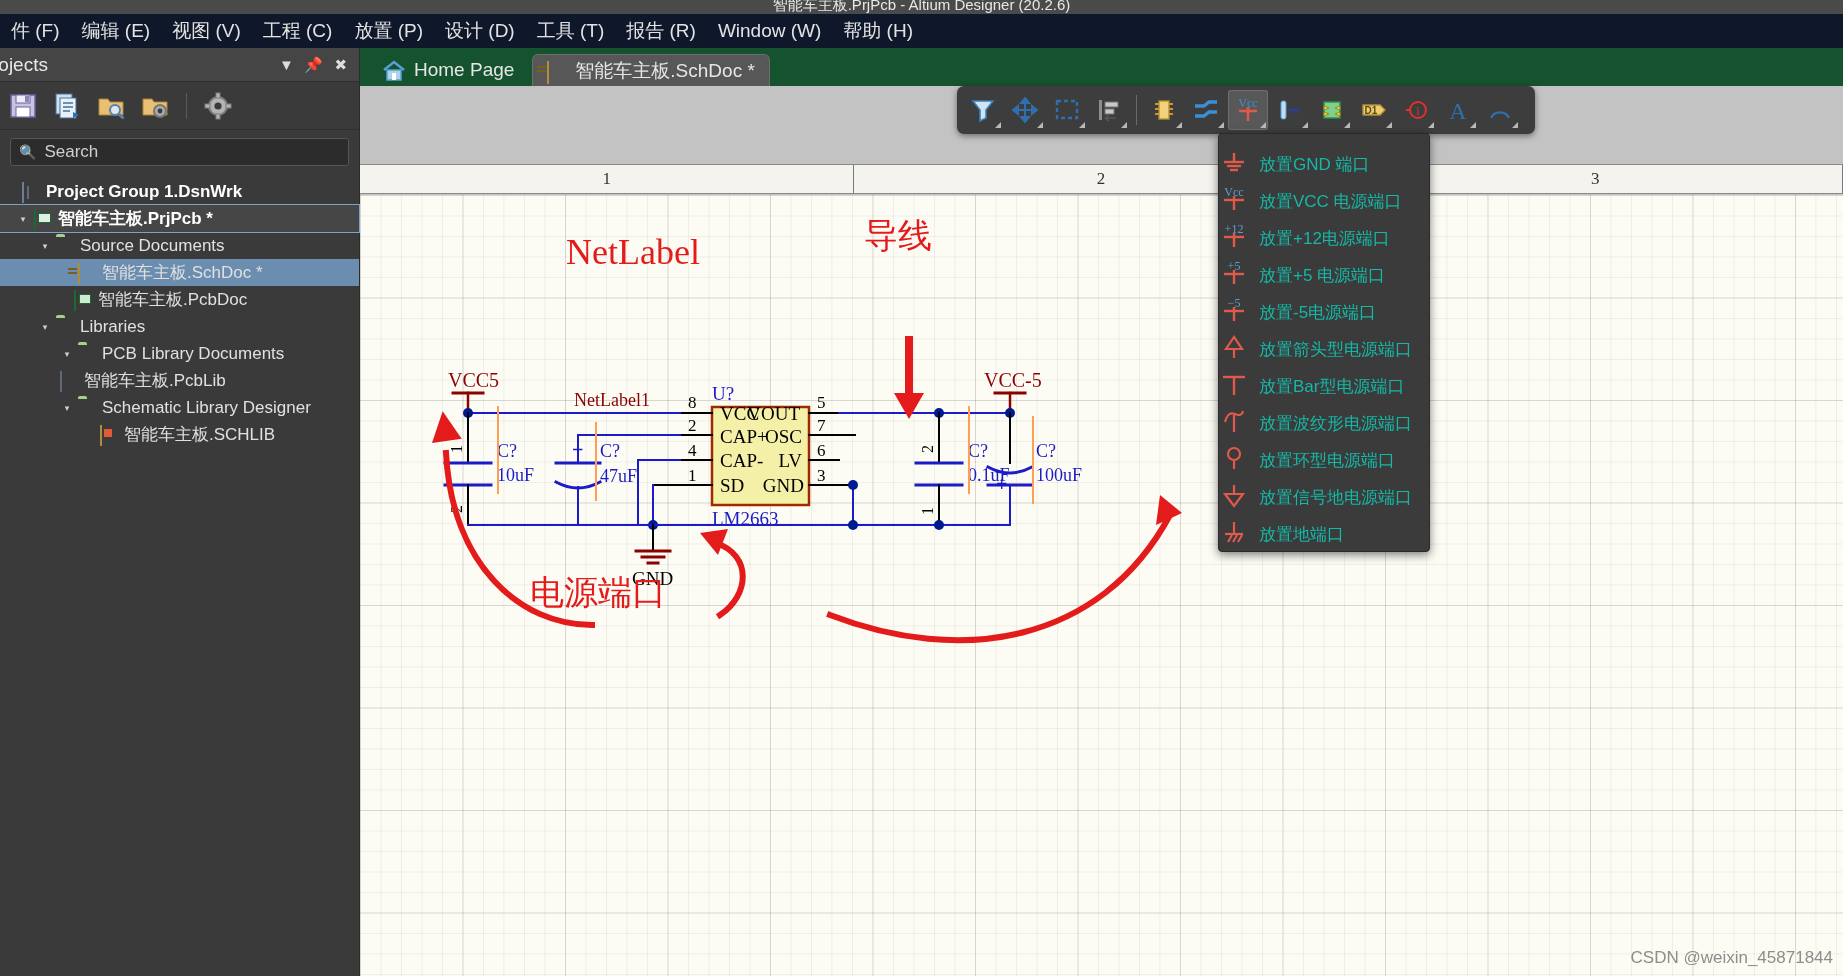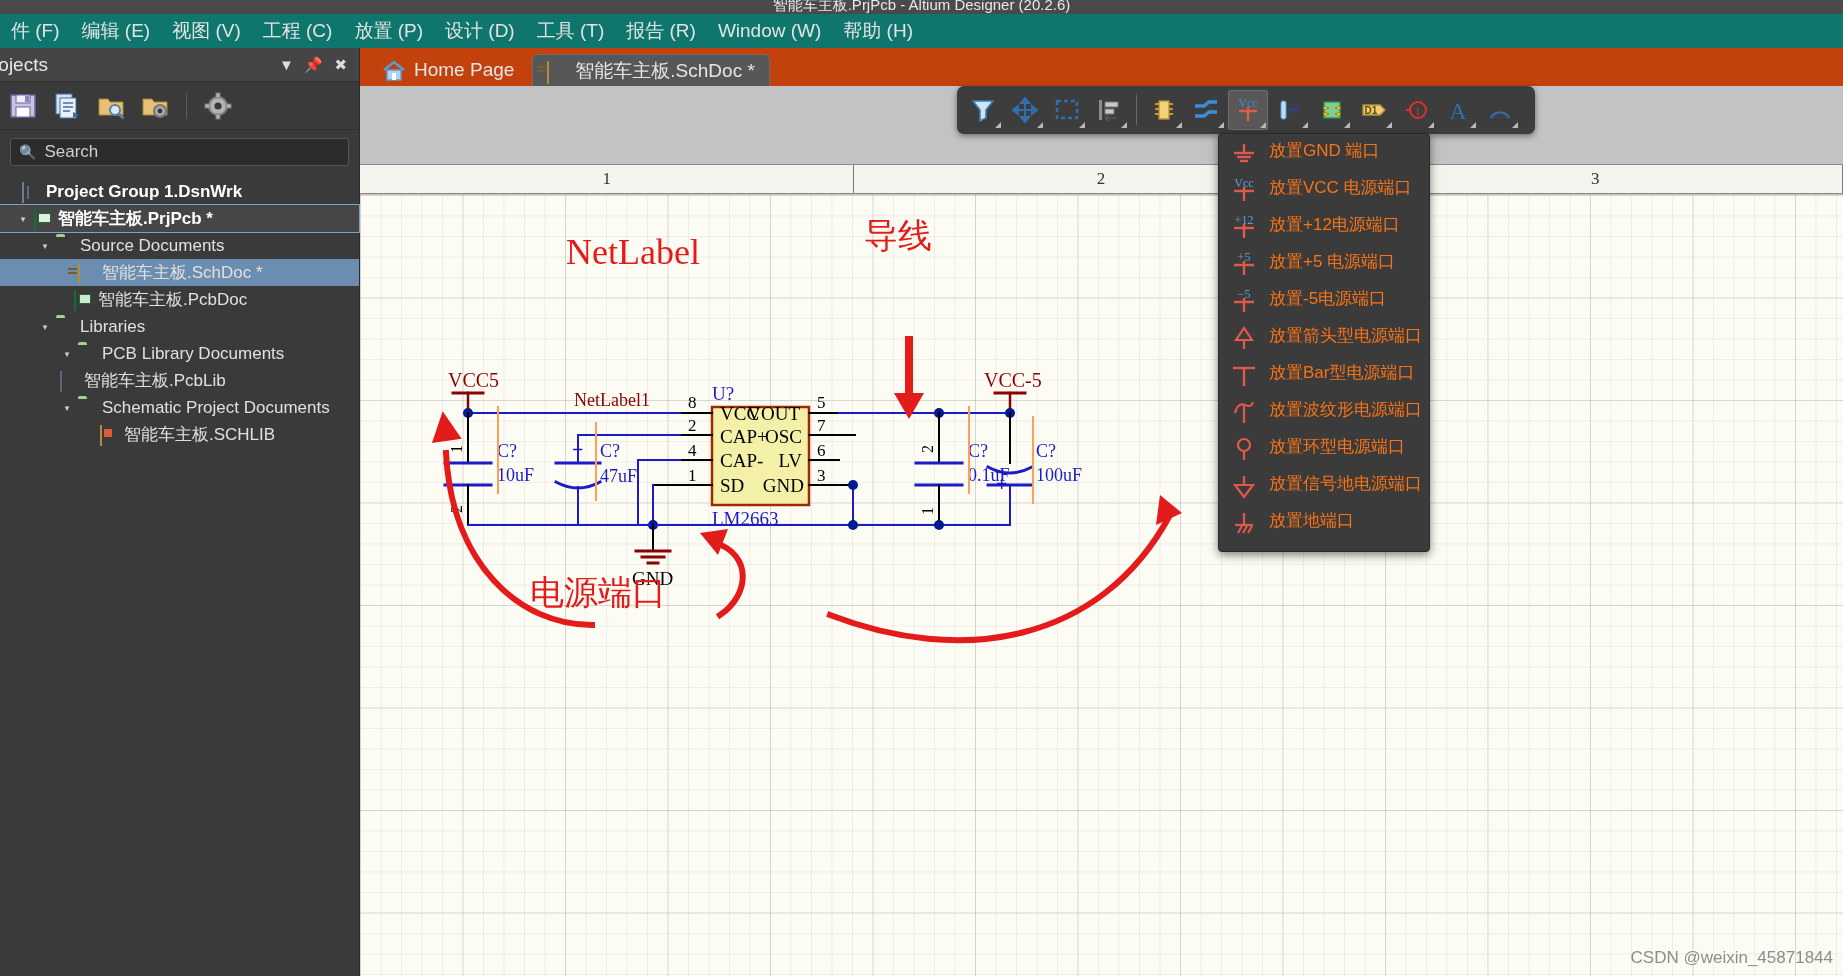--- a/index.html
+++ b/index.html
@@ -15,21 +15,21 @@
   .titlebar {
     position: absolute; left: 0; top: 0; width: 1843px; height: 14px;
     background: #4a4a4a; color: #e8e8e8;
     font-size: 15px; text-align: center; line-height: 10px;
     overflow: hidden; white-space: nowrap;
   }
 
   
   .menubar {
     position: absolute; left: 0; top: 14px; width: 1843px; height: 34px;
-    background: #0f766e;
+    background: #0f172a;
     display: flex; align-items: center;
     padding-left: 0px;
   }
   .menu-item {
     color: #e3e3e3; font-size: 19px; padding: 2px 11px;
     white-space: nowrap; cursor: default;
   }
 
   
   .panel {
@@ -110,21 +110,21 @@
   }
   .ic-schlib { width: 20px; height: 17px; background: #f0cd7a; border: 1px solid #b08d3c; position: relative; }
   .ic-schlib:after {
     content: ""; position: absolute; left: 3px; top: 3px; width: 8px; height: 8px;
     background: #e05a3a;
   }
 
   
   .tabbar {
     position: absolute; left: 360px; top: 48px; width: 1483px; height: 38px;
-    background: #c2410c; display: flex; align-items: flex-end; gap: 4px; padding-left: 8px;
+    background: #14532d; display: flex; align-items: flex-end; gap: 4px; padding-left: 8px;
   }
   .tab {
     height: 32px; display: flex; align-items: center; gap: 8px;
     padding: 0 14px; color: #e6e6e6; font-size: 19px;
     border-radius: 6px 6px 0 0; cursor: pointer; white-space: nowrap;
   }
   .tab.active { background: #575757; border: 1px solid #6d6d6d; border-bottom: none; }
   .home-icon { width: 24px; height: 21px; position: relative; flex: 0 0 auto; }
 
   
@@ -145,22 +145,22 @@
   }
   .tbsep { width: 1px; height: 30px; background: #6a6a6a; margin: 0 5px; }
 
   
   .dropdown {
     position: absolute; left: 1218px; top: 133px; width: 212px;
     background: #3b3b3b; border: 1px solid #2a2a2a; border-radius: 4px;
     padding: 5px 0; z-index: 40; box-shadow: 0 3px 10px rgba(0,0,0,.5);
   }
   .dd-item {
-    height: 37px; display: flex; align-items: flex-start; gap: 10px;
-    padding-left: 10px; color: #f97316; font-size: 17px;
+    height: 37px; display: flex; align-items: flex-end; gap: 10px;
+    color: #14b8a6; font-size: 17px;
     white-space: nowrap; cursor: pointer;
   }
   .dd-icon { width: 30px; height: 28px; position: relative; flex: 0 0 auto; }
 
   
   .canvas-area {
     position: absolute; left: 360px; top: 86px; width: 1483px; height: 890px;
     background: #c3c3c3; overflow: hidden;
   }
   .ruler-top {
@@ -323,21 +323,21 @@
 
       <div class="tree-row" style="padding-left:42px;">
         <span class="tw"></span>
         <span class="ic"><span class="ic-lib"></span></span>
         <span class="tree-label">智能车主板.PcbLib</span>
       </div>
 
       <div class="tree-row" style="padding-left:60px;">
         <span class="tw">▾</span>
         <span class="ic"><span class="ic-folder"></span></span>
-        <span class="tree-label">Schematic Project Documents</span>
+        <span class="tree-label">Schematic Library Designer</span>
       </div>
 
       <div class="tree-row" style="padding-left:82px;">
         <span class="tw"></span>
         <span class="ic"><span class="ic-schlib"></span></span>
         <span class="tree-label">智能车主板.SCHLIB</span>
       </div>
 
     </div>
   </div>

